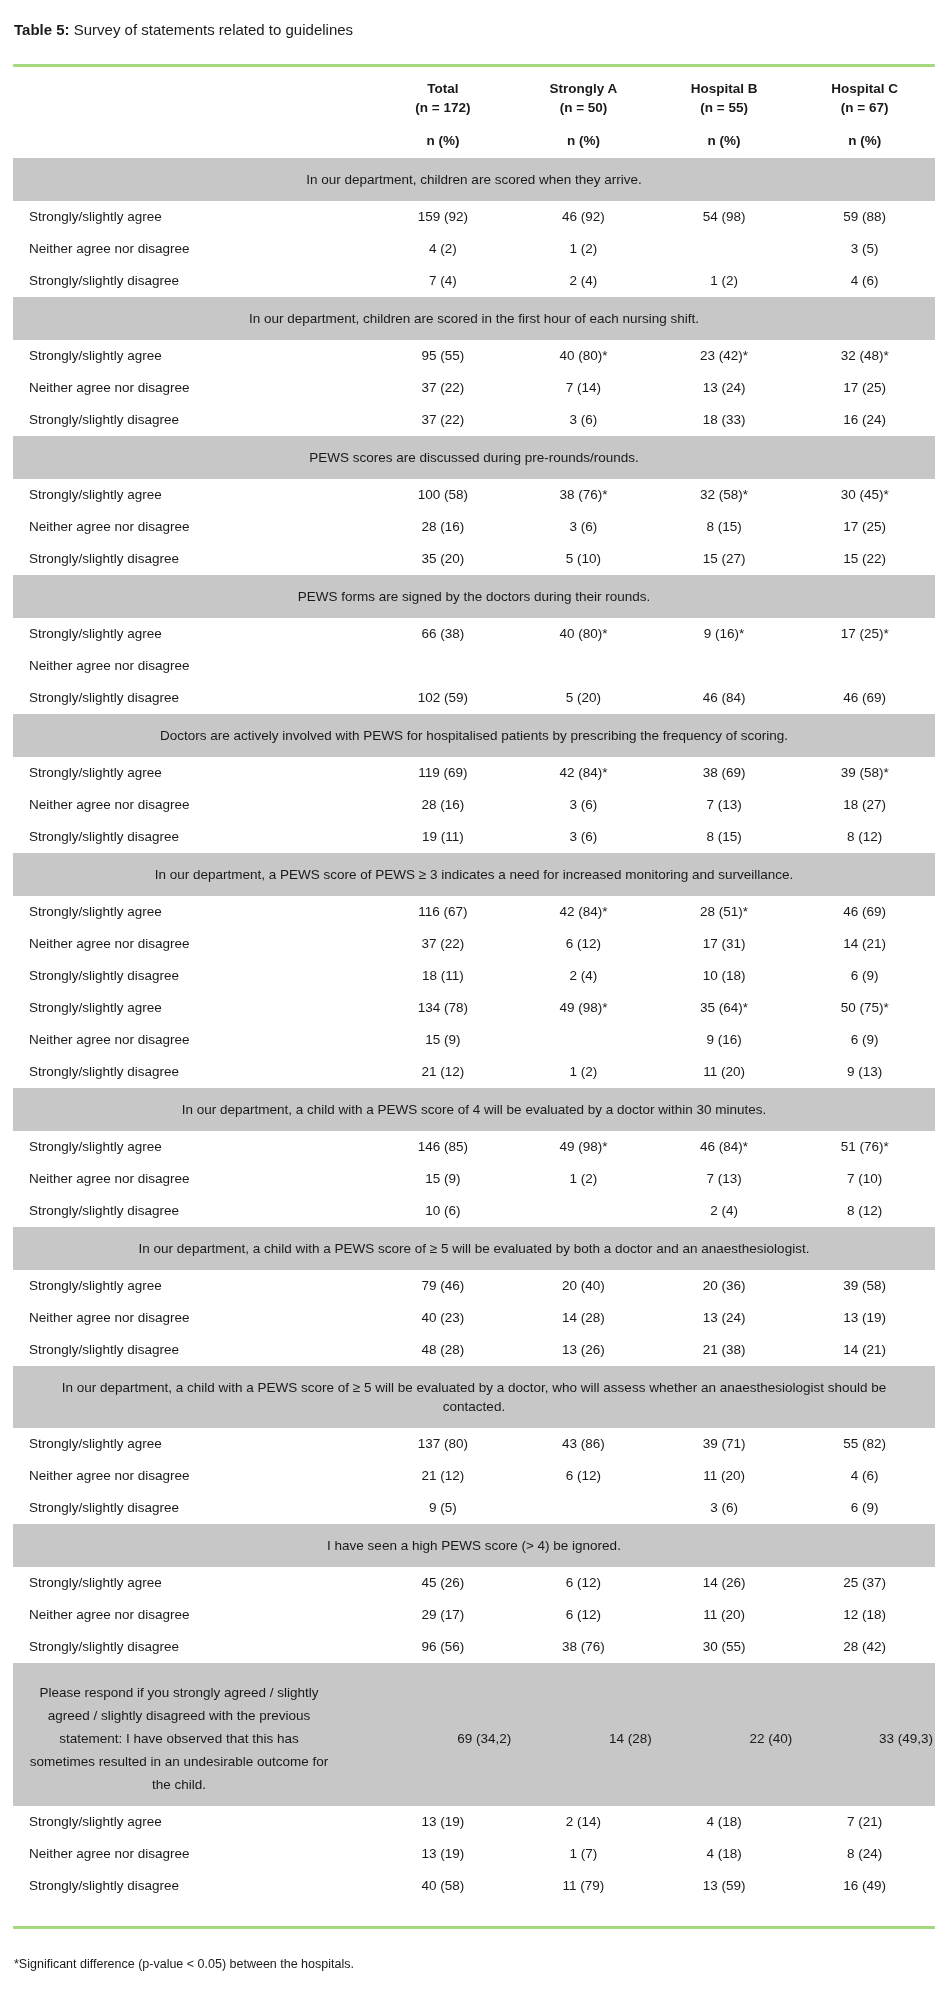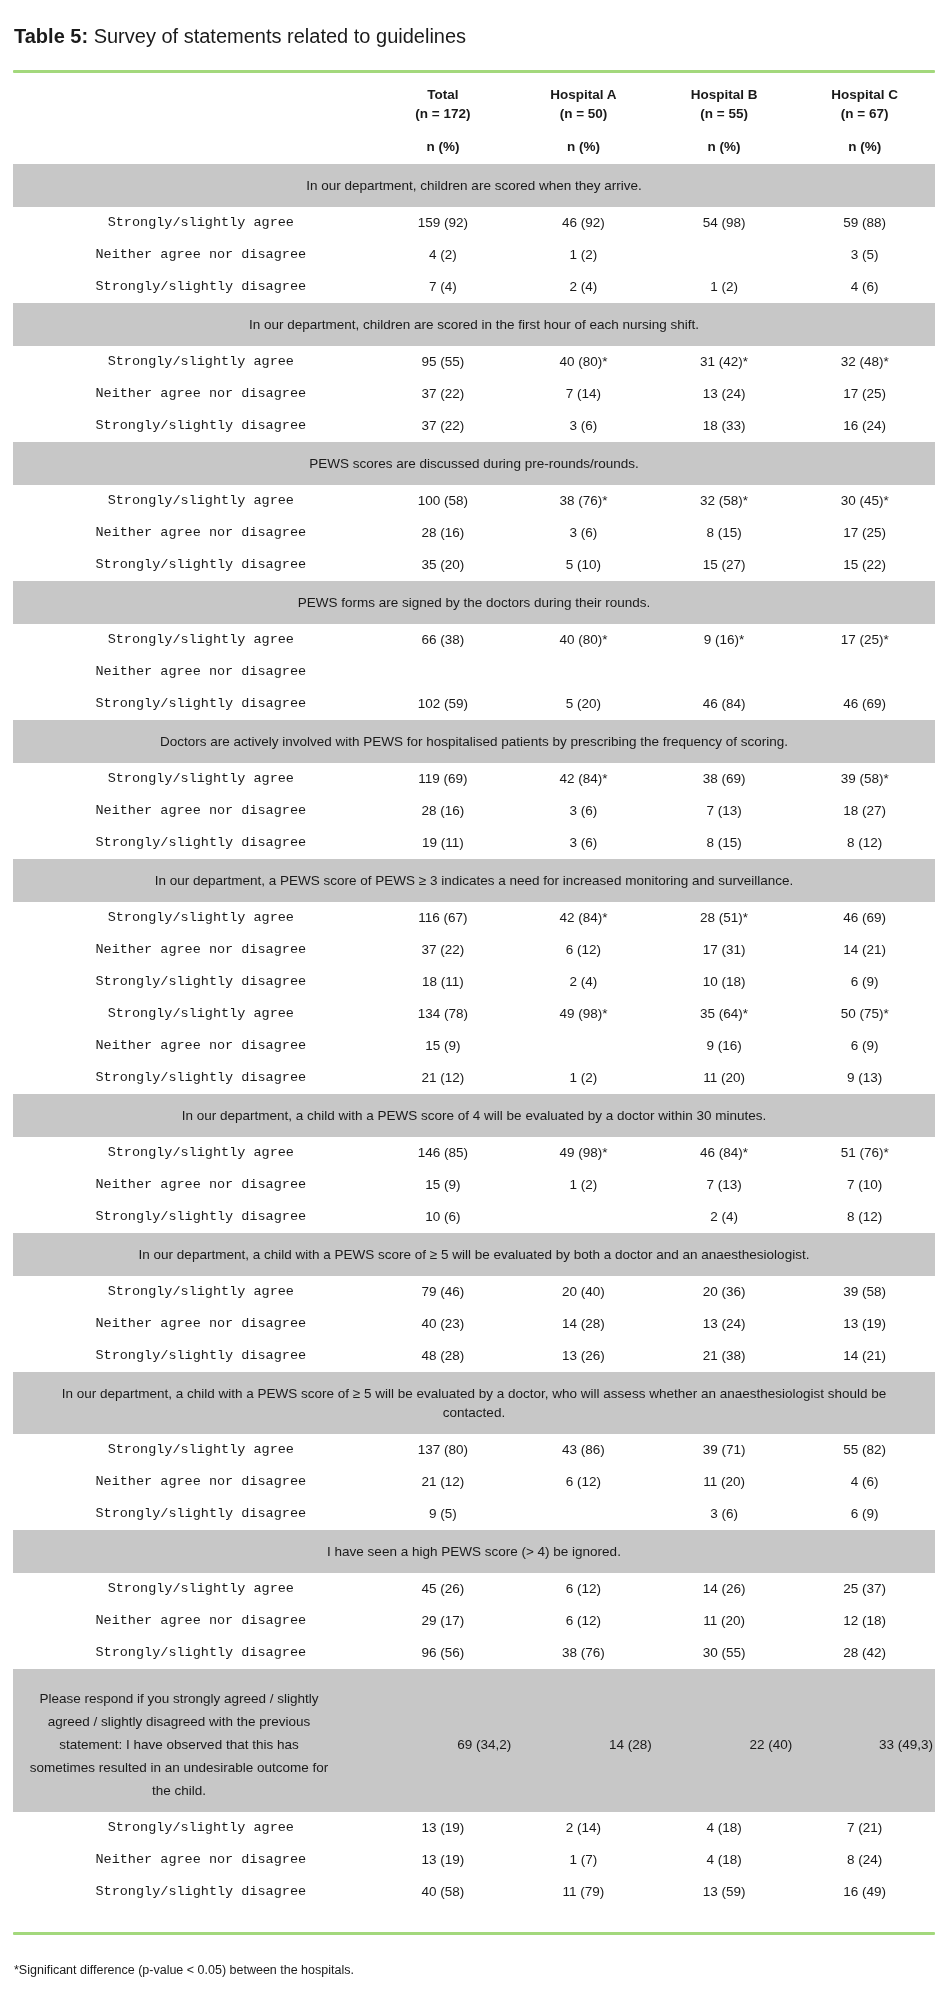--- a/index.html
+++ b/index.html
@@ -3,21 +3,21 @@
 <meta charset="utf-8">
 <style>
   :root { --band:#c7c7c7; --accent:#a3d87c; --ink:#1a1a1a; }
   * { margin:0; padding:0; box-sizing:border-box; }
   html,body { background:#fff; }
   body {
     width:948px; height:2000px; overflow:hidden;
     font-family:"Liberation Sans", sans-serif; color:var(--ink);
   }
   .page { padding:12px 13px 0; }
-  .caption { font-size:20px; line-height:20px; padding-left:1px; margin-top:14px; }
+  .caption { font-size:15px; line-height:20px; padding-left:1px; margin-top:8px; }
   .caption .bold { font-weight:700; }
   .rule { height:3px; background:var(--accent); border-radius:1px; }
   .rule-top { margin-top:24px; }
   .rule-bottom { margin-top:24px; }
   table { width:100%; border-collapse:collapse; table-layout:fixed; margin-top:12px; }
   col.c-label { width:39%; }
   col.c-val { width:15.25%; }
   th, td { vertical-align:middle; font-size:13.5px; color:var(--ink); }
   thead th { font-weight:700; text-align:center;margin-top:11px; }
   thead .hline { line-height:19px; }
@@ -27,21 +27,21 @@
     background:var(--band);
     padding:12px 16px;
     line-height:19px;
     text-align:center;
   }
   tr.statement-row td.val { padding:10px 2px; text-align:right; }
   .statement-text { line-height:19px; }
   .statement-text.narrow { max-width:300px; line-height:23px; }
   tr.statement-row.tall td { padding-top:18px; padding-bottom:10px; }
   tr.response-row td { padding:6px 0 7px; line-height:19px; }
-  tr.response-row td.label { padding-left:16px; text-align:center;font-family:Liberation Mono, monospace; }
+  tr.response-row td.label { padding-left:16px; text-align:left; }
   .footnote { font-size:12.5px; line-height:17px; margin-top:27px; padding-left:1px; }
 </style>
 </head>
 <body>
 
 <div class="page">
 
   <div class="caption">
     <span class="bold">Table 5:</span><span> Survey of statements related to guidelines</span>
   </div>
@@ -57,21 +57,21 @@
         <col class="c-val">
     </colgroup>
     <thead>
       <tr>
         <th class="label"></th>
         <th class="val">
           <div class="hline">Total</div>
           <div class="hline">(n = 172)</div>
         </th>
         <th class="val">
-          <div class="hline">Hospital A</div>
+          <div class="hline">Strongly A</div>
           <div class="hline">(n = 50)</div>
         </th>
         <th class="val">
           <div class="hline">Hospital B</div>
           <div class="hline">(n = 55)</div>
         </th>
         <th class="val">
           <div class="hline">Hospital C</div>
           <div class="hline">(n = 67)</div>
         </th>
@@ -109,21 +109,21 @@
           <td class="val">1 (2)</td>
           <td class="val">4 (6)</td>
         </tr>
         <tr class="statement-row">
           <td colspan="5">In our department, children are scored in the first hour of each nursing shift.</td>
         </tr>
         <tr class="response-row">
           <td class="label">Strongly/slightly agree</td>
           <td class="val">95 (55)</td>
           <td class="val">40 (80)*</td>
-          <td class="val">31 (42)*</td>
+          <td class="val">23 (42)*</td>
           <td class="val">32 (48)*</td>
         </tr>
         <tr class="response-row">
           <td class="label">Neither agree nor disagree</td>
           <td class="val">37 (22)</td>
           <td class="val">7 (14)</td>
           <td class="val">13 (24)</td>
           <td class="val">17 (25)</td>
         </tr>
         <tr class="response-row">

